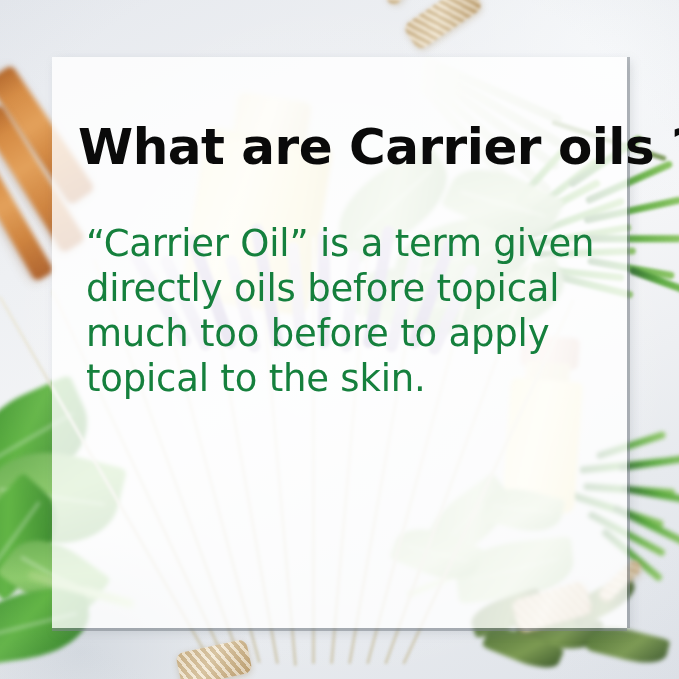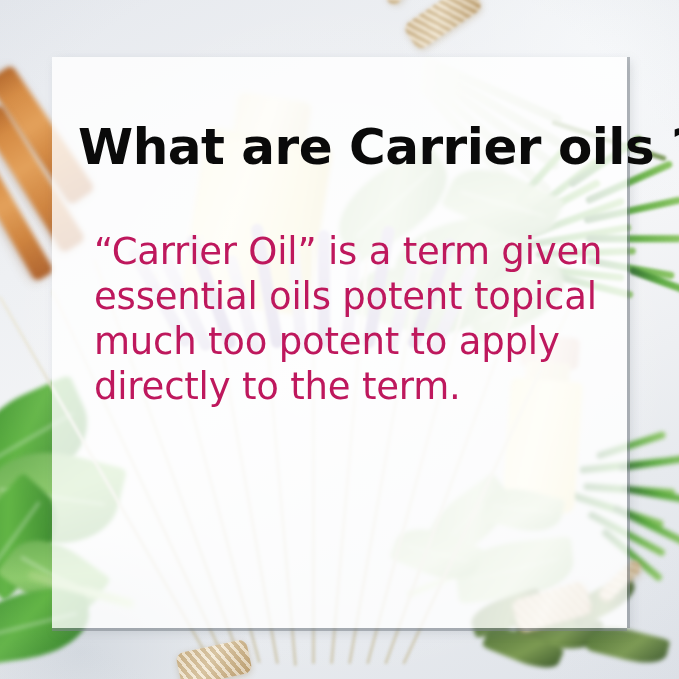--- a/index.html
+++ b/index.html
@@ -253,29 +253,29 @@
     margin: 0;
     font-family: "DejaVu Sans", sans-serif;
     font-weight: 700;
     font-size: 50px;
     line-height: 58px;
     letter-spacing: -0.5px;
     color: #0a0a0a;
     white-space: nowrap;
   }
   #body-text {
-    margin: 8px;
+    margin: 0;
     padding-top: 45px;
     padding-left: 8px;
     font-family: "DejaVu Sans", sans-serif;
     font-weight: 400;
     font-size: 37px;
     line-height: 45px;
     letter-spacing: -0.2px;
-    color: #be185d;
+    color: #15803d;
   }
   #body-text .ln { display: block; white-space: nowrap; }
 </style>
 </head>
 <body>
 
 <div id="canvas">
 
   <div class="photo">
 
@@ -440,19 +440,19 @@
         </span>
     </div>
   </div>
 
   <div id="overlay-card"></div>
 
   <div id="text-block">
     <h1 id="heading">What are Carrier oils ?</h1>
     <p id="body-text">
       <span class="ln">“Carrier Oil” is a term given</span>
-      <span class="ln">essential oils potent topical</span>
-      <span class="ln">much too potent to apply</span>
-      <span class="ln">directly to the term.</span>
+      <span class="ln">directly oils before topical</span>
+      <span class="ln">much too before to apply</span>
+      <span class="ln">topical to the skin.</span>
     </p>
   </div>
 
 </div>
 
 </body></html>

